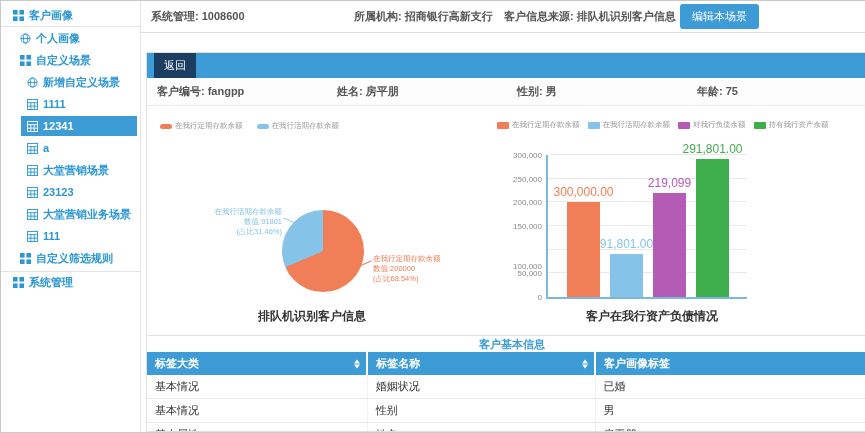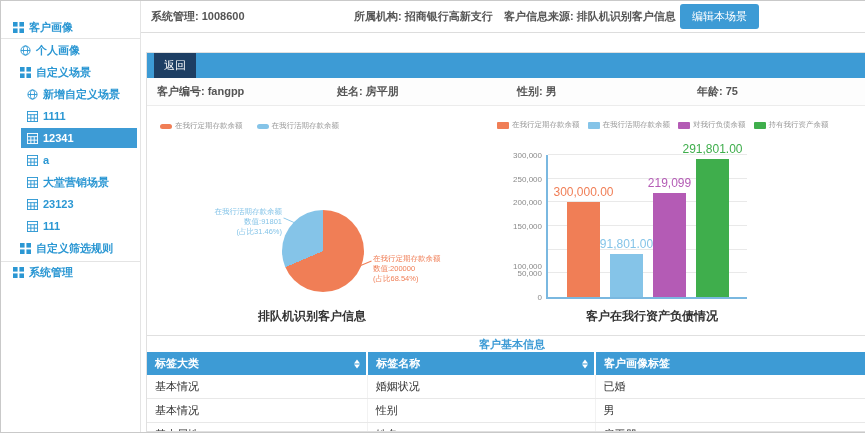--- a/index.html
+++ b/index.html
@@ -1,21 +1,21 @@
 <!DOCTYPE html>
 <html><head>
 <meta charset="utf-8">
 <style>
   html,body{margin:0;padding:0;width:865px;height:433px;overflow:hidden;background:#fff;
     font-family:"Liberation Sans",sans-serif;}
   .frame{width:865px;height:433px;box-sizing:border-box;border:1px solid #c9c9c9;display:flex;background:#fff;}
 
   
   .sidebar{flex:0 0 140px;width:140px;box-sizing:border-box;border-right:1px solid #e4e4e4;
-    padding-top:16px;background:#fff;}
+    padding-top:4px;background:#fff;}
   .nav-item{height:22px;display:flex;align-items:center;gap:5px;font-size:11px;color:#2b97d3;
     cursor:pointer;box-sizing:border-box;}
   .nav-item.bold{font-weight:bold;}
   .lvl0{padding-left:12px}.lvl1{padding-left:19px}.lvl2{padding-left:26px}
   .nav-item:first-child{border-bottom:1px solid #e4e4e4;}
   .nav-item.divided{border-top:1px solid #e4e4e4;margin-top:2px;}
   .nav-item.selected{background:#3d9bd5;color:#fff;margin:1px 3px 1px 20px;padding-left:6px;height:20px;}
   .nav-icon{display:inline-flex;width:11px;height:11px;flex:0 0 11px;}
   .nav-icon svg{width:11px;height:11px;display:block;}
 
@@ -182,20 +182,32 @@
           <span class="nav-icon">
             <svg viewBox="0 0 12 12" fill="none" stroke="currentColor" stroke-width="1">
               <rect x="0.5" y="0.5" width="11" height="11"></rect>
               <line x1="0.5" y1="4" x2="11.5" y2="4"></line>
               <line x1="4.2" y1="4" x2="4.2" y2="11.5"></line>
               <line x1="7.9" y1="4" x2="7.9" y2="11.5"></line>
               <line x1="0.5" y1="7.8" x2="11.5" y2="7.8"></line>
             </svg>
           </span>
           <span class="nav-label">23123</span>
+        </div>
+        <div class="nav-item lvl2 bold">
+          <span class="nav-icon">
+            <svg viewBox="0 0 12 12" fill="none" stroke="currentColor" stroke-width="1">
+              <rect x="0.5" y="0.5" width="11" height="11"></rect>
+              <line x1="0.5" y1="4" x2="11.5" y2="4"></line>
+              <line x1="4.2" y1="4" x2="4.2" y2="11.5"></line>
+              <line x1="7.9" y1="4" x2="7.9" y2="11.5"></line>
+              <line x1="0.5" y1="7.8" x2="11.5" y2="7.8"></line>
+            </svg>
+          </span>
+          <span class="nav-label">大堂营销业务场景</span>
         </div>
         <div class="nav-item lvl2 bold">
           <span class="nav-icon">
             <svg viewBox="0 0 12 12" fill="none" stroke="currentColor" stroke-width="1">
               <rect x="0.5" y="0.5" width="11" height="11"></rect>
               <line x1="0.5" y1="4" x2="11.5" y2="4"></line>
               <line x1="4.2" y1="4" x2="4.2" y2="11.5"></line>
               <line x1="7.9" y1="4" x2="7.9" y2="11.5"></line>
               <line x1="0.5" y1="7.8" x2="11.5" y2="7.8"></line>
             </svg>

